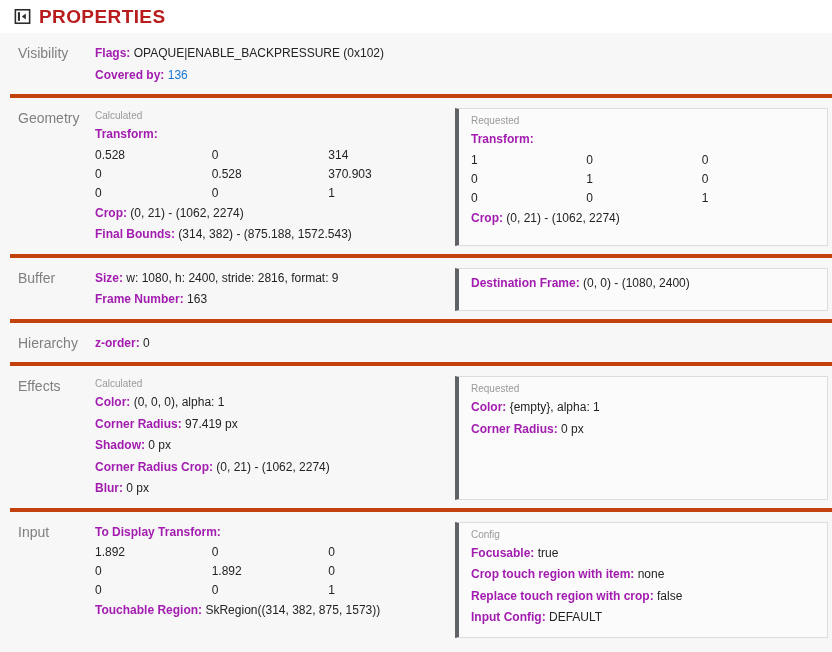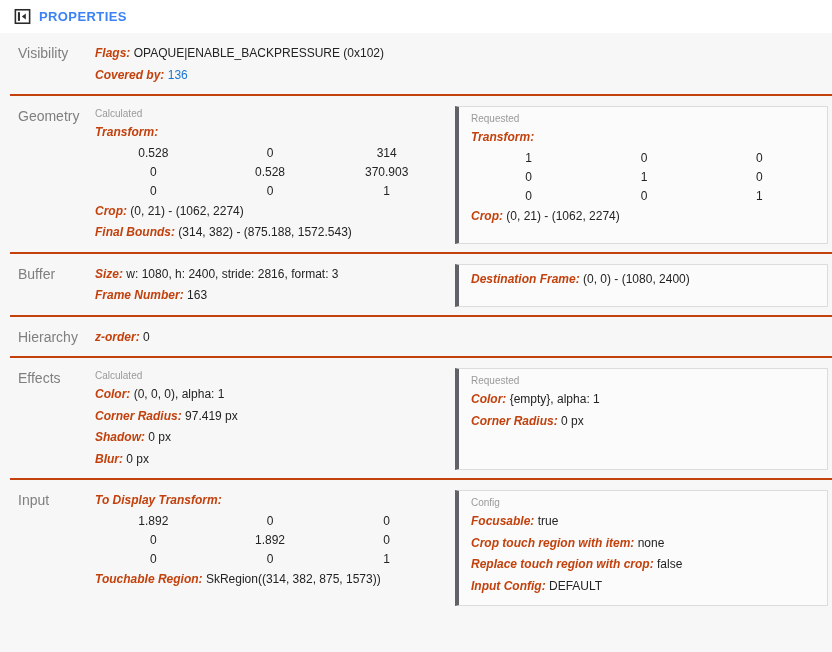--- a/index.html
+++ b/index.html
@@ -9,28 +9,28 @@
     background: #f7f7f7;
     font-family: "Liberation Sans", sans-serif;
     font-size: 12px; color: #232323;
   }
   .header {
     height: 33px; background: #ffffff;
     display: flex; align-items: center;
     padding-left: 13px; gap: 7px;
   }
   .header-title {
-    font-weight: bold; font-size: 13px; letter-spacing: 0.4px; color: #3b82f6;
+    font-weight: bold; font-size: 19px; letter-spacing: 0.4px; color: #b91c1c;
   }
   .icon-wrap { display: flex; align-items: center; color: #2b2b2b; }
   .section {
     display: flex;
     margin-left: 10px;
     padding: 10px 0 8px 0;
-    border-bottom: 2px solid #c2410c;
+    border-bottom: 4px solid #c2410c;
   }
   .section:last-child { border-bottom: none; }
   .section-label {
     width: 85px; flex-shrink: 0;
     padding-left: 8px; padding-top: 2px;
     font-size: 14px; color: #7f7f7f;
   }
   .section-content { flex: 1; display: flex; align-items: stretch; min-width: 0; }
   .col-left { width: 350px; flex-shrink: 0; }
   .col-left.full { width: auto; flex: 1; }
@@ -39,22 +39,22 @@
     flex: 1;
     background: #fbfbfb;
     border: 1px solid #dcdcdc;
     border-left: 4px solid #5f6368;
     padding: 4px 10px 8px 12px;
   }
   .line { line-height: 21.5px; white-space: nowrap; }
   .tag { font-size: 10px; color: #9a9a9a; line-height: 16px; }
   .matrix { width: 100%; }
   .matrix-row { display: flex; line-height: 19px; }
-  .matrix-cell { flex: 1; text-align: center; }
-  b { font-weight: bold; color: #c2410c; font-style: italic; }
+  .matrix-cell { flex: 1; }
+  b { font-weight: bold; color: #a21caf; }
   .link { color: #1976d2; cursor: pointer; text-decoration: none; }
 </style>
 </head>
 <body>
 
 <div class="header">
   <span class="icon-wrap">
     <svg width="19" height="19" viewBox="0 0 24 24" aria-hidden="true">
       <rect x="3" y="3.5" width="18" height="17" fill="none" stroke="currentColor" stroke-width="2"></rect>
       <rect x="6.2" y="6.5" width="2.6" height="11" fill="currentColor"></rect>
@@ -145,21 +145,21 @@
     </div>
   </div>
 </div>
 
 <div class="section">
   <div class="section-label">Buffer</div>
   <div class="section-content">
     <div class="col-left">
       <div class="line">
         <b>Size:</b>
-        <span>w: 1080, h: 2400, stride: 2816, format: 3</span>
+        <span>w: 1080, h: 2400, stride: 2816, format: 9</span>
       </div>
       <div class="line">
         <b>Frame Number:</b>
         <span>163</span>
       </div>
     </div>
     <div class="col-right">
       <div class="req-box">
         <div class="line">
           <b>Destination Frame:</b>
@@ -193,20 +193,24 @@
       </div>
       <div class="line">
         <b>Corner Radius:</b>
         <span>97.419 px</span>
       </div>
       <div class="line">
         <b>Shadow:</b>
         <span>0 px</span>
       </div>
       <div class="line">
+        <b>Corner Radius Crop:</b>
+        <span>(0, 21) - (1062, 2274)</span>
+      </div>
+      <div class="line">
         <b>Blur:</b>
         <span>0 px</span>
       </div>
     </div>
     <div class="col-right">
       <div class="req-box">
         <div class="tag">Requested</div>
         <div class="line">
           <b>Color:</b>
           <span>{empty}, alpha: 1</span>

